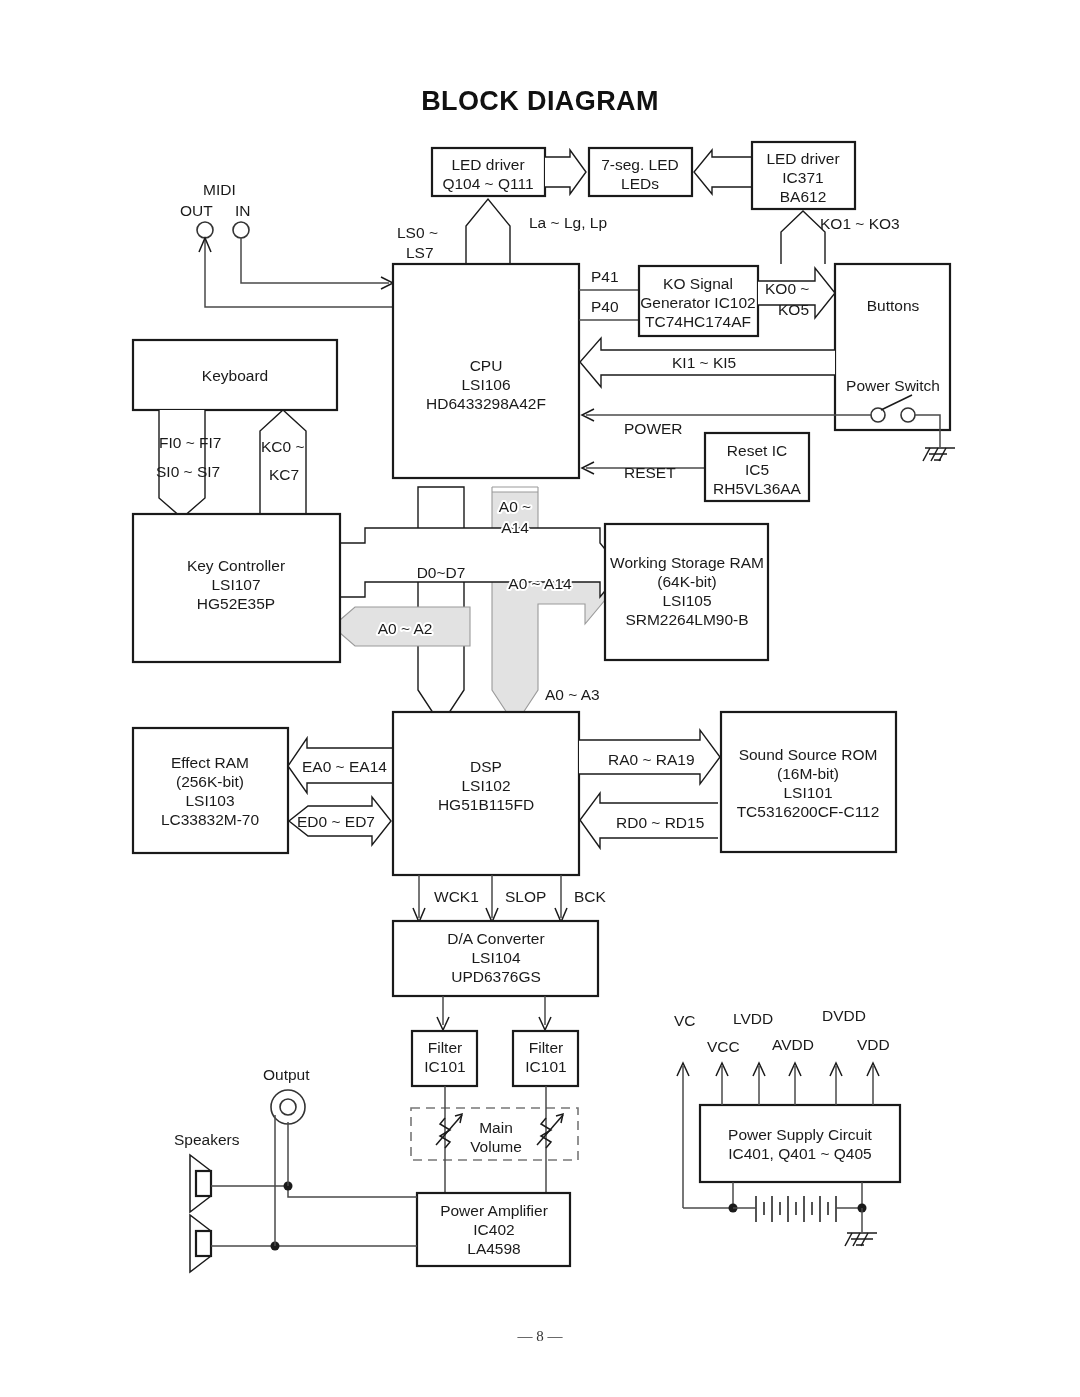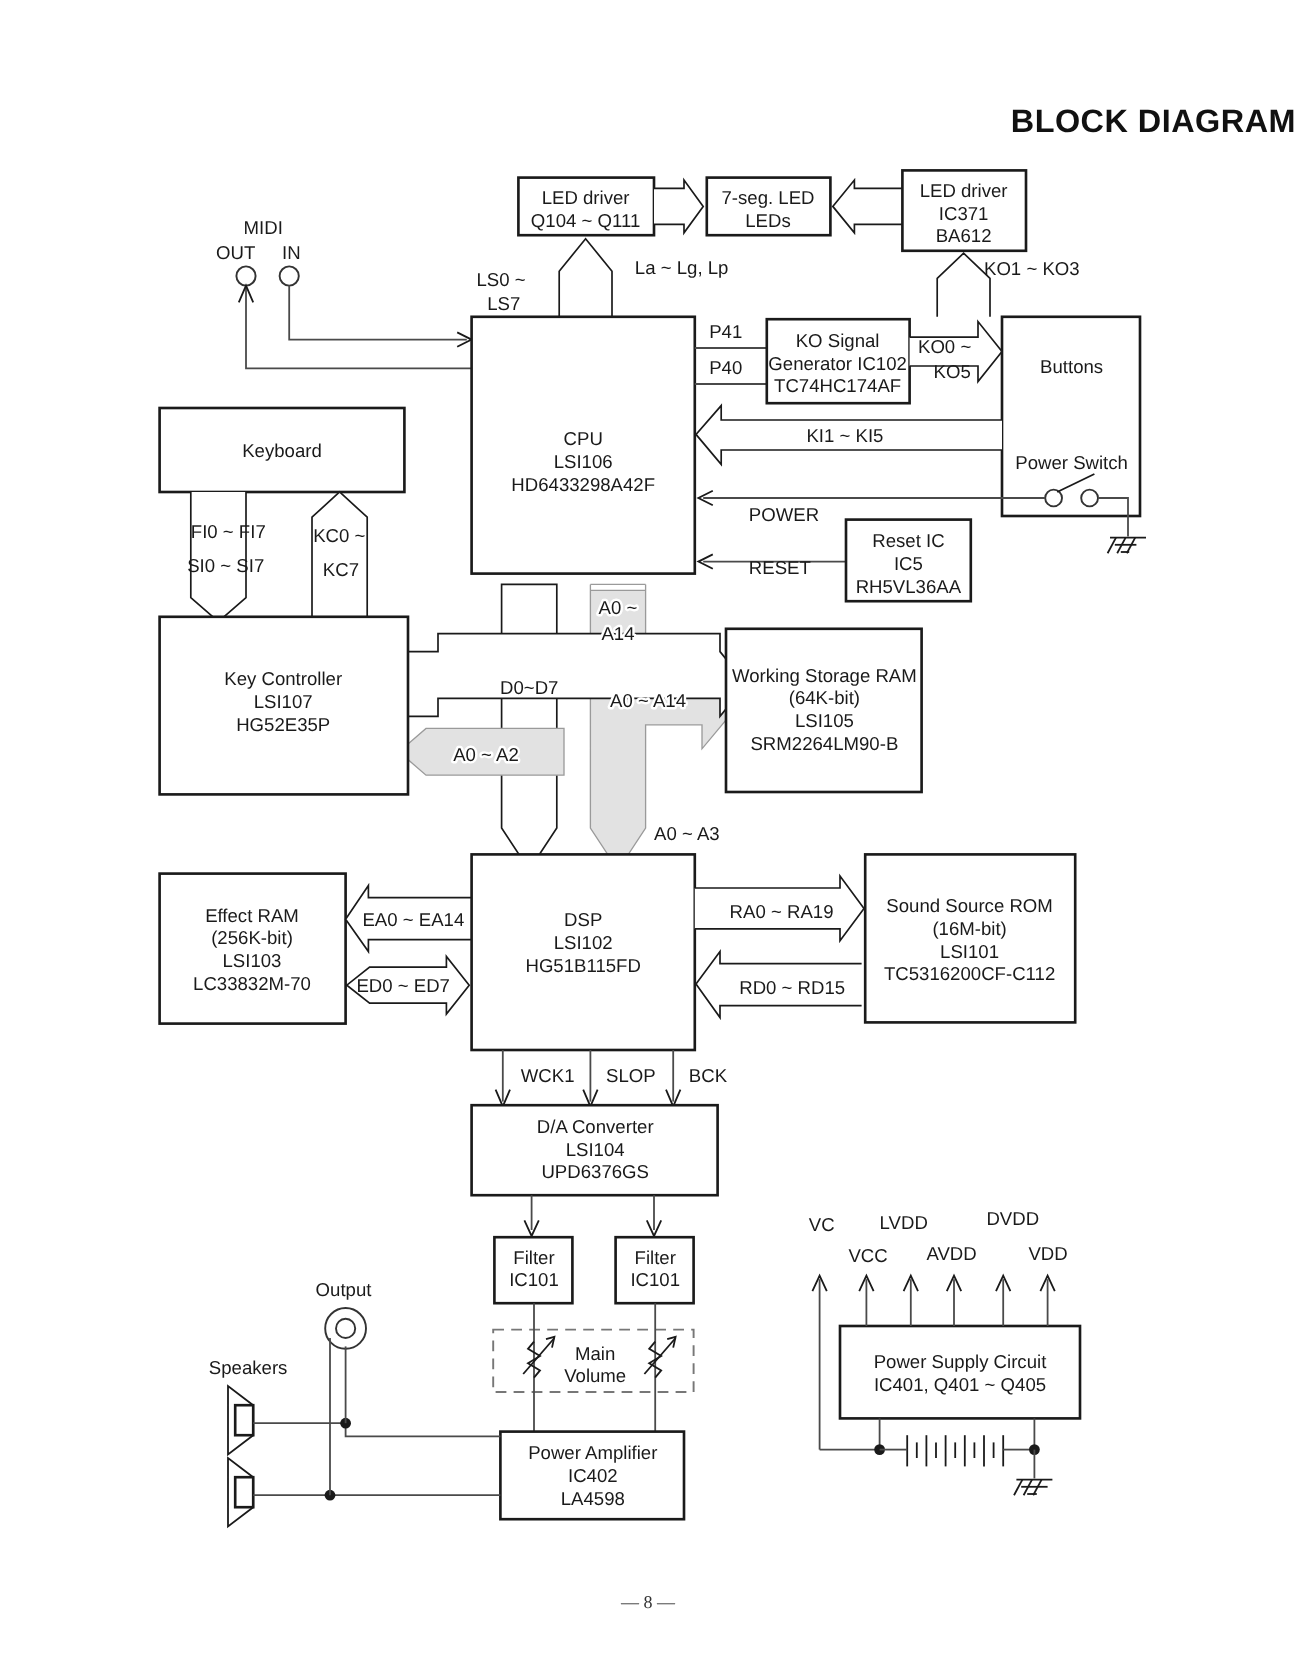--- a/index.html
+++ b/index.html
@@ -18,21 +18,21 @@
   #page {
     position: relative;
     width: 1080px;
     height: 1397px;
   }
   #diagram-title {
     position: absolute;
     left: 0;
     top: 86px;
     width: 1080px;
-    text-align: right;
+    text-align: center;
     font-size: 27px;
     font-weight: bold;
     letter-spacing: 0.4px;
     color: #111;
   }
   #page-number {
     position: absolute;
     left: 0;
     top: 1328px;
     width: 1080px;

